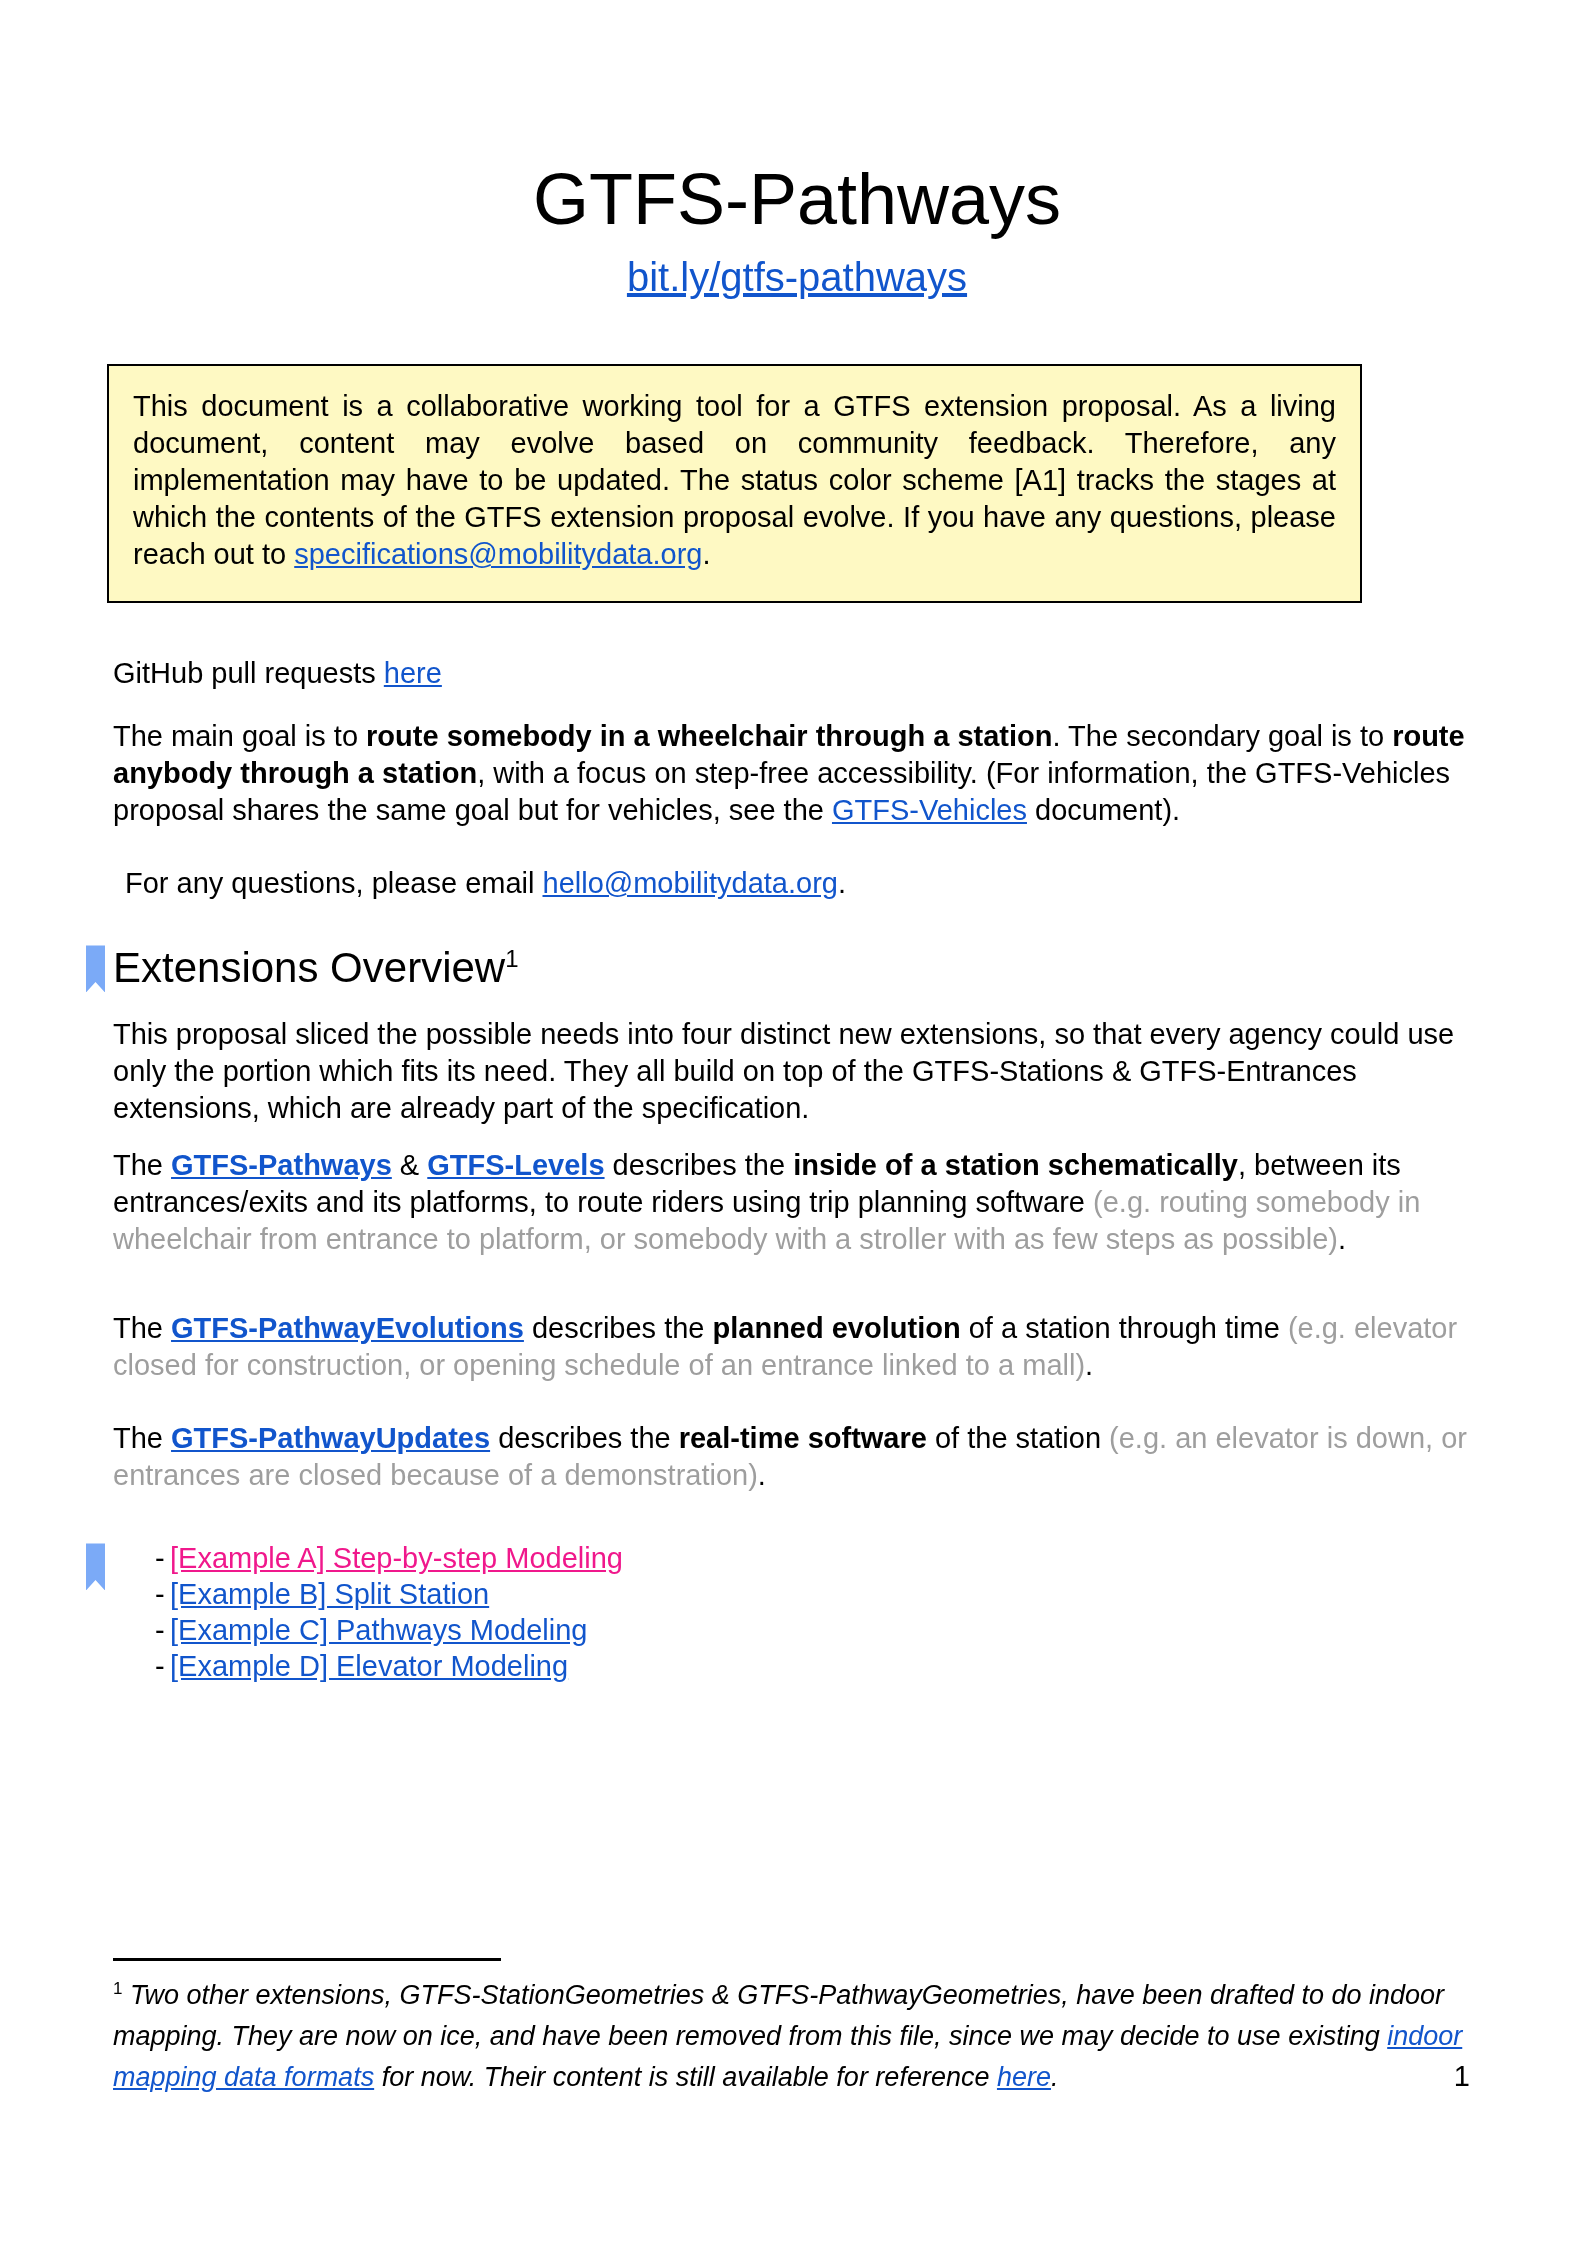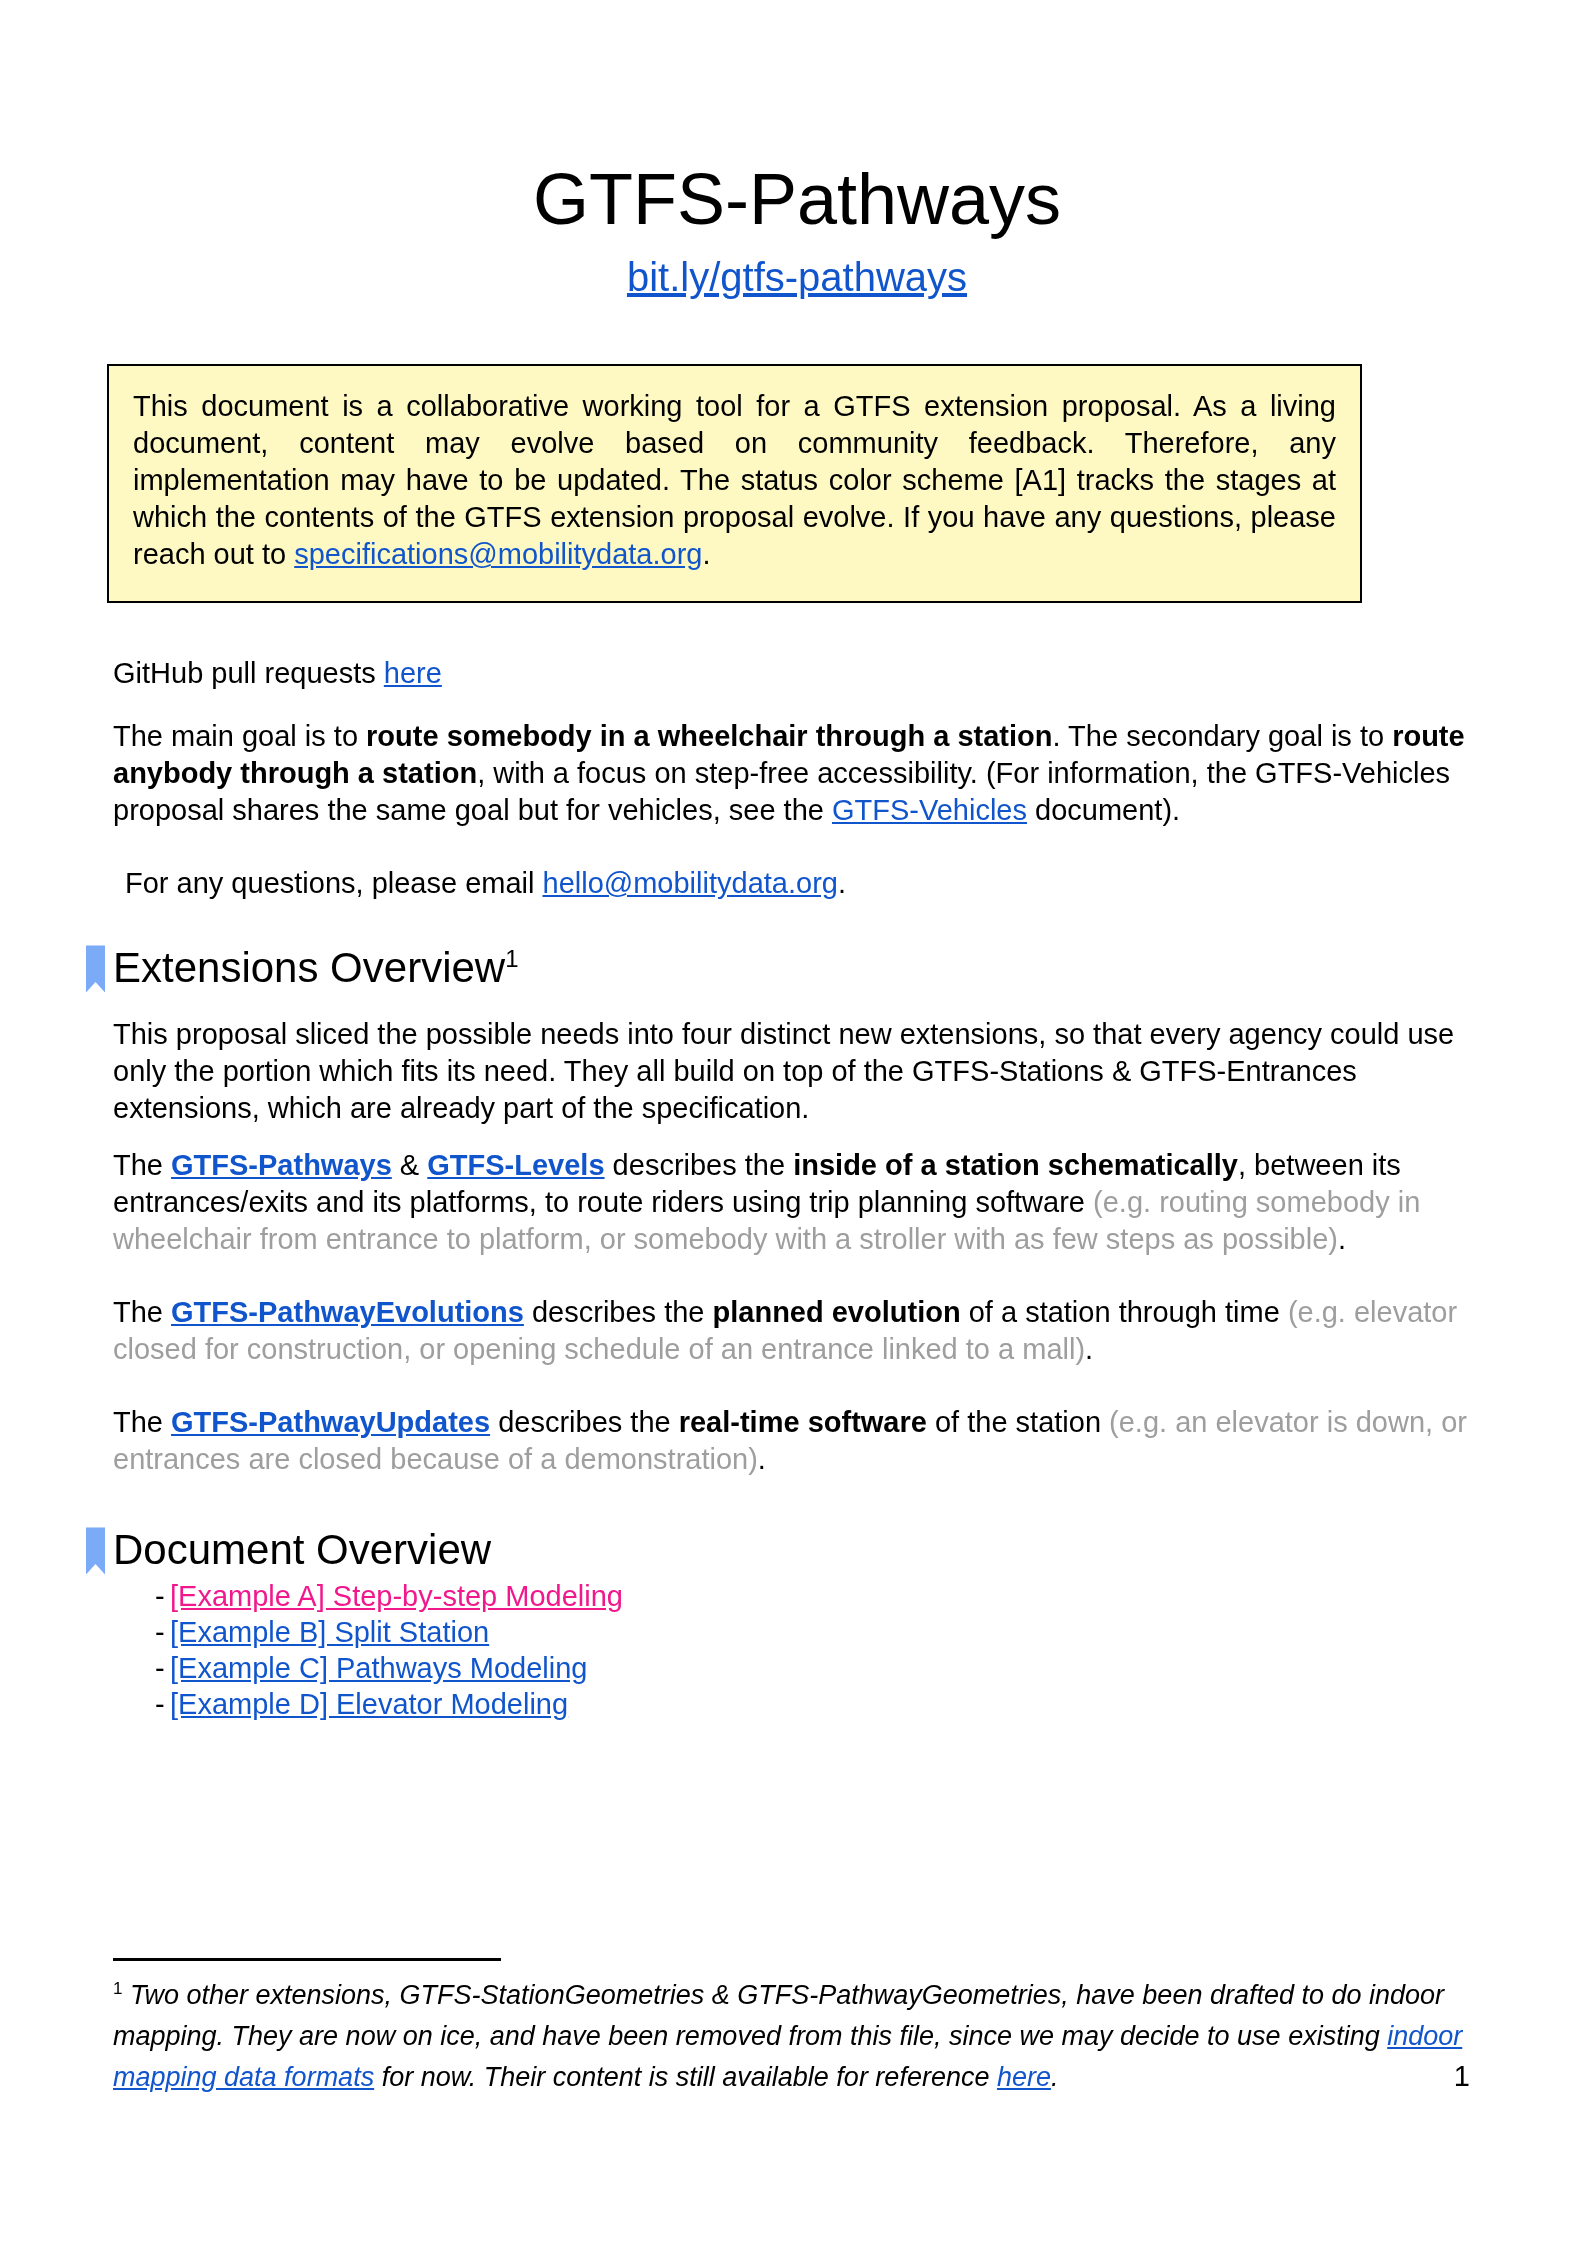--- a/index.html
+++ b/index.html
@@ -78,21 +78,21 @@
   .h-extensions { margin-top: 40px; }
   .h-document { margin-top: 46px; }
   .para {
     font-size: 29px;
     line-height: 37px;
   }
   .p-goal { margin-top: 26px; }
   .p-questions { margin-top: 36px; margin-left: 12px; }
   .p-ext-intro { margin-top: 22px; }
   .p-pathways { margin-top: 20px; }
-  .p-evolutions { margin-top: 36px; }
+  .p-evolutions { margin-top: 52px; }
   .p-updates { margin-top: 36px; }
   .p-doc-intro { margin-top: 22px; }
   .bold { font-weight: bold; }
   .bold-link { font-weight: bold; color: #1155CC; text-decoration: underline; cursor: pointer; }
   .gray { color: #9E9E9E; }
   .example-list {
     margin-top: 2px;
     list-style: none;
     font-size: 29px;
     line-height: 36px;
@@ -160,21 +160,21 @@
     <div class="h2 h-extensions"><span class="bookmark"></span><span>Extensions Overview</span><sup>1</sup></div>
 
     <div class="para p-ext-intro">This proposal sliced the possible needs into four distinct new extensions, so that every agency could use only the portion which fits its need. They all build on top of the GTFS-Stations &amp; GTFS-Entrances extensions, which are already part of the specification.</div>
 
     <div class="para p-pathways"><span>The </span><a class="bold-link">GTFS-Pathways</a><span> &amp; </span><a class="bold-link">GTFS-Levels</a><span> describes the </span><span class="bold">inside of a station schematically</span><span>, between its entrances/exits and its platforms, to route riders using trip planning software </span><span class="gray">(e.g. routing somebody in wheelchair from entrance to platform, or somebody with a stroller with as few steps as possible)</span><span>.</span></div>
 
     <div class="para p-evolutions"><span>The </span><a class="bold-link">GTFS-PathwayEvolutions</a><span> describes the </span><span class="bold">planned evolution</span><span> of a station through time </span><span class="gray">(e.g. elevator closed for construction, or opening schedule of an entrance linked to a mall)</span><span>.</span></div>
 
     <div class="para p-updates"><span>The </span><a class="bold-link">GTFS-PathwayUpdates</a><span> describes the </span><span class="bold">real-time software</span><span> of the station </span><span class="gray">(e.g. an elevator is down, or entrances are closed because of a demonstration)</span><span>.</span></div>
 
-    <div class="h2 h-document"><span class="bookmark"></span><span>Document Overview</span></div>
+    <div class="h2 h-document"><span class="bookmark"></span></div>
 
 
     <ul class="example-list">
       <li>
           <span class="dash">-</span>
           <a class="link-pink">[Example A] Step-by-step Modeling</a>
         </li>
       <li>
           <span class="dash">-</span>
           <a class="link-blue">[Example B] Split Station</a>

